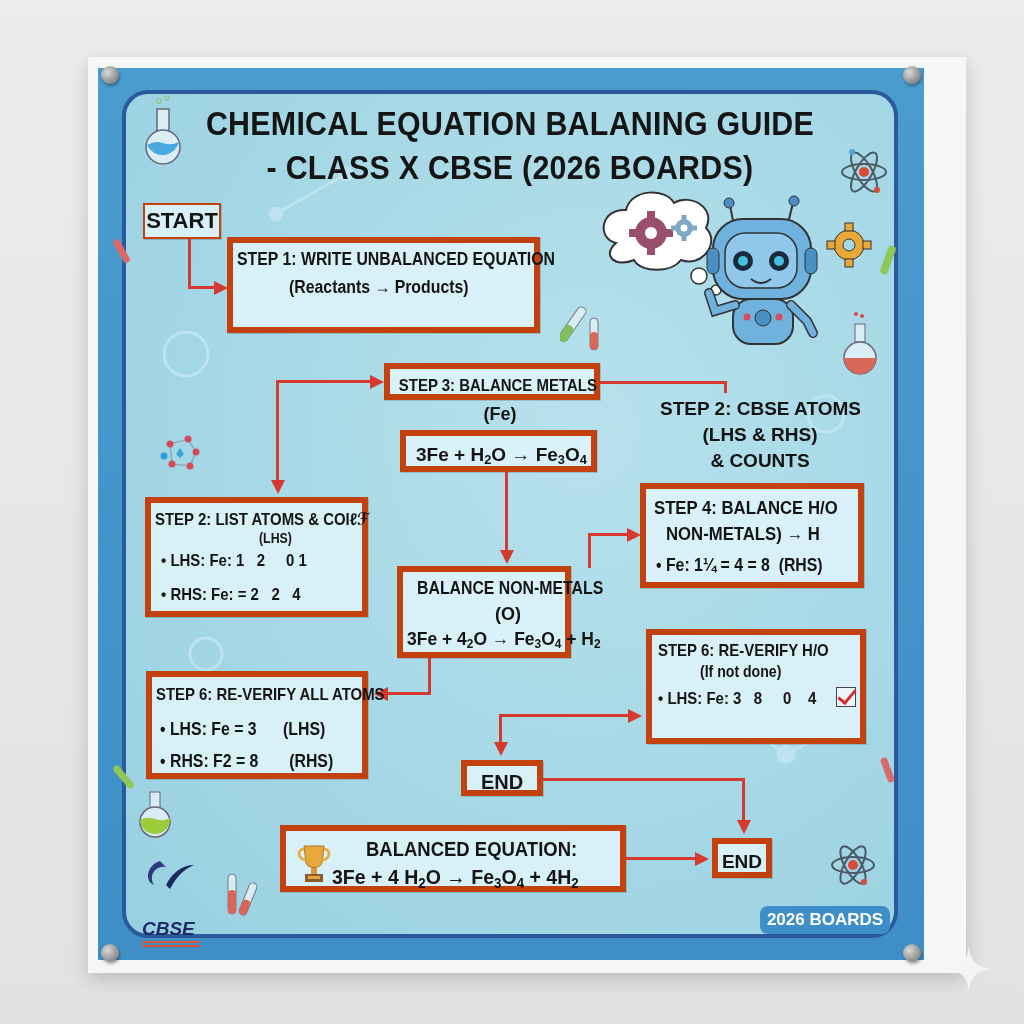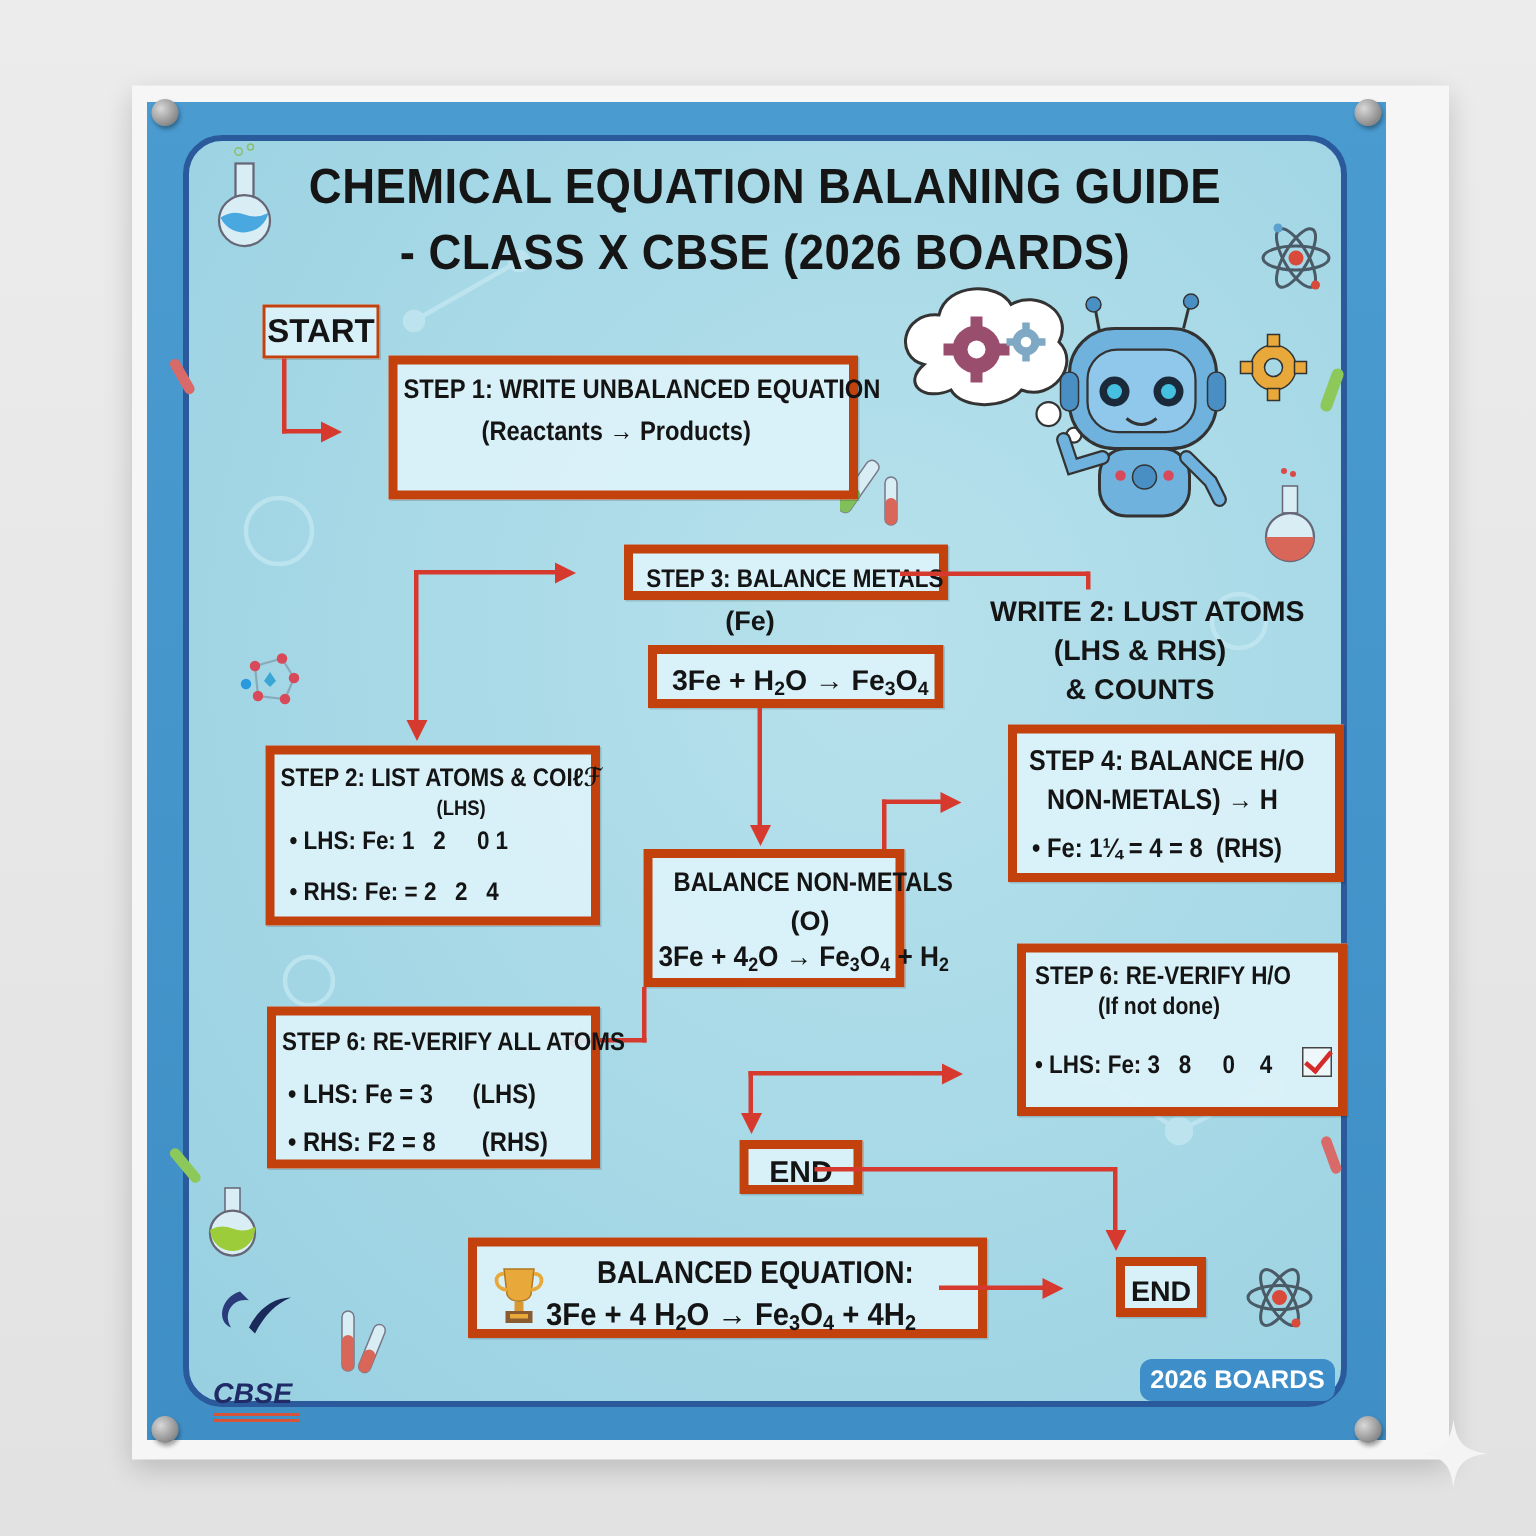--- a/index.html
+++ b/index.html
@@ -30,21 +30,20 @@
   }
   .title {
     position: absolute; left: 122px; top: 102px; width: 776px; text-align: center;
     font-weight: 700; font-size: 33px; line-height: 44px; color: #151515;
     letter-spacing: 0.3px; transform: scaleX(0.92);
   }
   .box {
     position: absolute; background: rgba(220,242,248,0.92);
     border: 6px solid #c2410c; color: #141414; font-weight: 700;
     box-shadow: 1px 1px 0 rgba(0,0,0,0.15);
-    margin-left: 32px;
   }
   .cond { transform: scaleX(0.88); transform-origin: left center; white-space: nowrap; }
   .center { text-align: center; }
   .floating { position: absolute; color: #141414; font-weight: 700; text-align: center; white-space: nowrap; }
   .arrow { position: absolute; background: #d63a2f; }
   .head { position: absolute; width: 0; height: 0; }
   .head.r { border-top: 7px solid transparent; border-bottom: 7px solid transparent; border-left: 14px solid #d63a2f; }
   .head.l { border-top: 7px solid transparent; border-bottom: 7px solid transparent; border-right: 14px solid #d63a2f; }
   .head.d { border-left: 7px solid transparent; border-right: 7px solid transparent; border-top: 14px solid #d63a2f; }
   sub { font-size: 0.68em; vertical-align: -0.25em; line-height: 0; }
@@ -268,21 +267,21 @@
 
 <div class="arrow" style="left:276px;top:380px;width:3px;height:105px"></div>
 <div class="arrow" style="left:276px;top:380px;width:96px;height:3px"></div>
 <div class="head r" style="left:370px;top:375px"></div>
 <div class="head d" style="left:271px;top:480px"></div>
 
 <div class="arrow" style="left:600px;top:381px;width:126px;height:3px"></div>
 <div class="arrow" style="left:724px;top:381px;width:3px;height:12px"></div>
 
 <div class="floating" style="left:660px;top:396px;width:200px;font-size:19px;line-height:26px">
-  <div>WRITE 2: LUST ATOMS</div>
+  <div>STEP 2: CBSE ATOMS</div>
   <div>(LHS &amp; RHS)</div>
   <div>&amp; COUNTS</div>
 </div>
 
 <div class="box" style="left:145px;top:497px;width:223px;height:120px">
   <div class="cond" style="position:absolute;left:4px;top:6px;font-size:17px">STEP 2:  LIST ATOMS &amp; COIℓℱ</div>
   <div class="cond" style="position:absolute;left:108px;top:27px;font-size:14px">(LHS)</div>
   <div class="cond" style="position:absolute;left:10px;top:48px;font-size:17px;white-space:pre">• LHS: Fe: 1   2     0 1</div>
   <div class="cond" style="position:absolute;left:10px;top:82px;font-size:17px;white-space:pre">• RHS: Fe: = 2   2   4</div>
 </div>
@@ -314,21 +313,21 @@
 
 <div class="box" style="left:146px;top:671px;width:222px;height:108px">
   <div class="cond" style="position:absolute;left:4px;top:8px;font-size:17px">STEP 6: RE-VERIFY ALL ATOMS</div>
   <div class="cond" style="position:absolute;left:8px;top:42px;font-size:18px;white-space:pre">• LHS: Fe = 3      (LHS)</div>
   <div class="cond" style="position:absolute;left:8px;top:74px;font-size:18px;white-space:pre">• RHS: F2 = 8       (RHS)</div>
 </div>
 
 <div class="box" style="left:646px;top:629px;width:220px;height:115px">
   <div class="cond" style="position:absolute;left:6px;top:6px;font-size:17px">STEP 6: RE-VERIFY H/O</div>
   <div class="cond" style="position:absolute;left:48px;top:28px;font-size:16px">(If not done)</div>
-  <div style="position:absolute;left:6px;top:63px;white-space:nowrap">
+  <div style="position:absolute;left:6px;top:52px;white-space:nowrap">
     <span class="cond" style="display:inline-block;font-size:17px;white-space:pre;width:172px">• LHS: Fe: 3   8     0    4</span><span class="check"></span>
   </div>
 </div>
 
 <div class="arrow" style="left:499px;top:714px;width:3px;height:30px"></div>
 <div class="arrow" style="left:499px;top:714px;width:132px;height:3px"></div>
 <div class="head r" style="left:628px;top:709px"></div>
 <div class="head d" style="left:494px;top:742px"></div>
 
 <div class="box" style="left:461px;top:760px;width:82px;height:36px">

